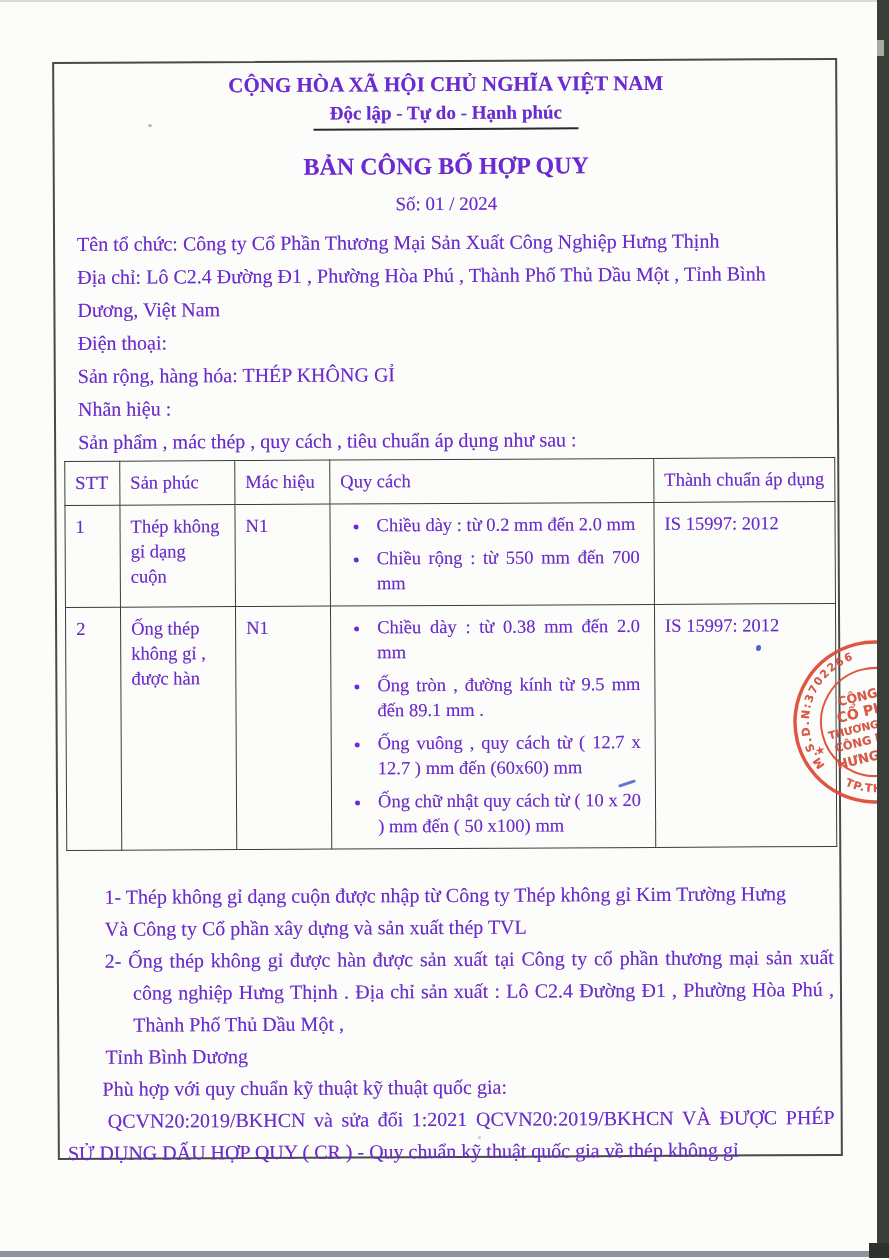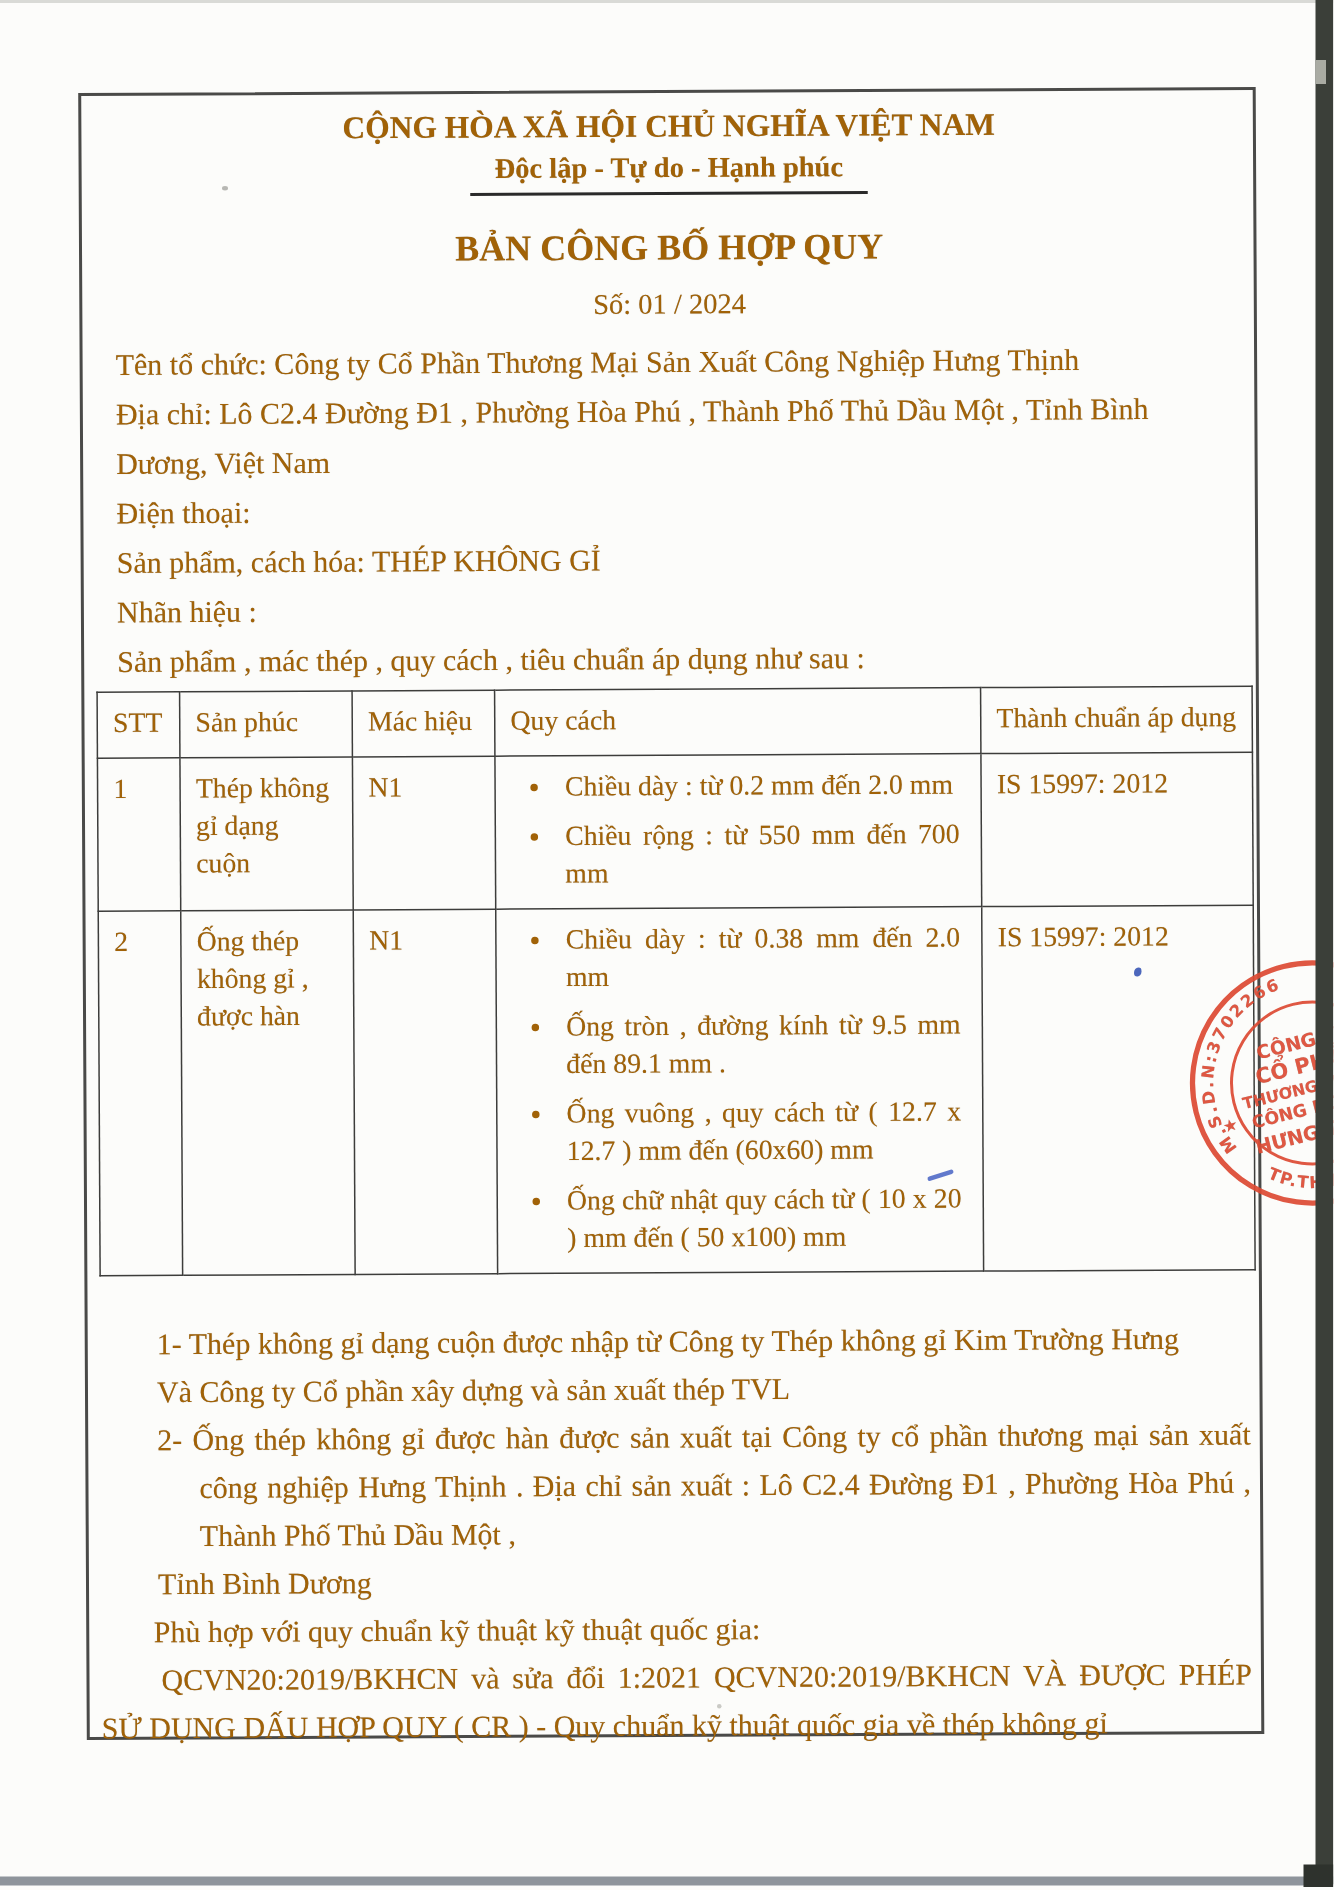--- a/index.html
+++ b/index.html
@@ -1,21 +1,21 @@
 <!DOCTYPE html>
 <html><head>
 <meta charset="utf-8">
 <style>
   html,body{margin:0;padding:0;}
   body{width:889px;height:1260px;background:#ffffff;}
   #scan{
     position:relative;width:889px;height:1260px;overflow:hidden;
     background:#fcfcfa;
     font-family:"Liberation Serif","DejaVu Serif",serif;
-    color:#a16207;
+    color:#6d28d9;
     text-shadow:0 0 .5px rgba(40,40,40,.35);
   }
   
   .edge-top{position:absolute;top:0;left:0;width:889px;height:2px;background:#d9dad6;z-index:10;}
   .edge-right{position:absolute;top:0;right:0;width:12px;height:1256px;background:#3b3f39;z-index:10;}
   .edge-right-notch{position:absolute;top:40px;right:5px;width:7px;height:16px;background:#a9aba3;z-index:11;}
   .edge-bottom{position:absolute;left:0;top:1251px;width:889px;height:6px;background:#8e949b;z-index:10;}
   .edge-bottom-corner{position:absolute;right:0;top:1243px;width:20px;height:15px;background:#2e322d;z-index:11;}
 
   
@@ -93,21 +93,21 @@
           <span class="motto">Độc lập - Tự do - Hạnh phúc</span>
         </div>
         <p class="doc-title">BẢN CÔNG BỐ HỢP QUY</p>
         <p class="doc-number">Số: 01 / 2024</p>
       </div>
 
       <div class="info">
         <p>Tên tổ chức: Công ty Cổ Phần Thương Mại Sản Xuất Công Nghiệp Hưng Thịnh</p>
         <p>Địa chỉ: Lô C2.4 Đường Đ1 , Phường Hòa Phú , Thành Phố Thủ Dầu Một , Tỉnh Bình Dương, Việt Nam</p>
         <p>Điện thoại:</p>
-        <p><span>Sản phẩm, cách hóa: </span><span class="bold">THÉP KHÔNG GỈ</span></p>
+        <p><span>Sản rộng, hàng hóa: </span><span class="bold">THÉP KHÔNG GỈ</span></p>
         <p>Nhãn hiệu :</p>
         <p>Sản phẩm , mác thép , quy cách , tiêu chuẩn áp dụng như sau :</p>
       </div>
 
       <table class="spec">
         <colgroup>
           <col class="c-stt">
             <col class="c-sp">
             <col class="c-mt">
             <col class="c-qc">

